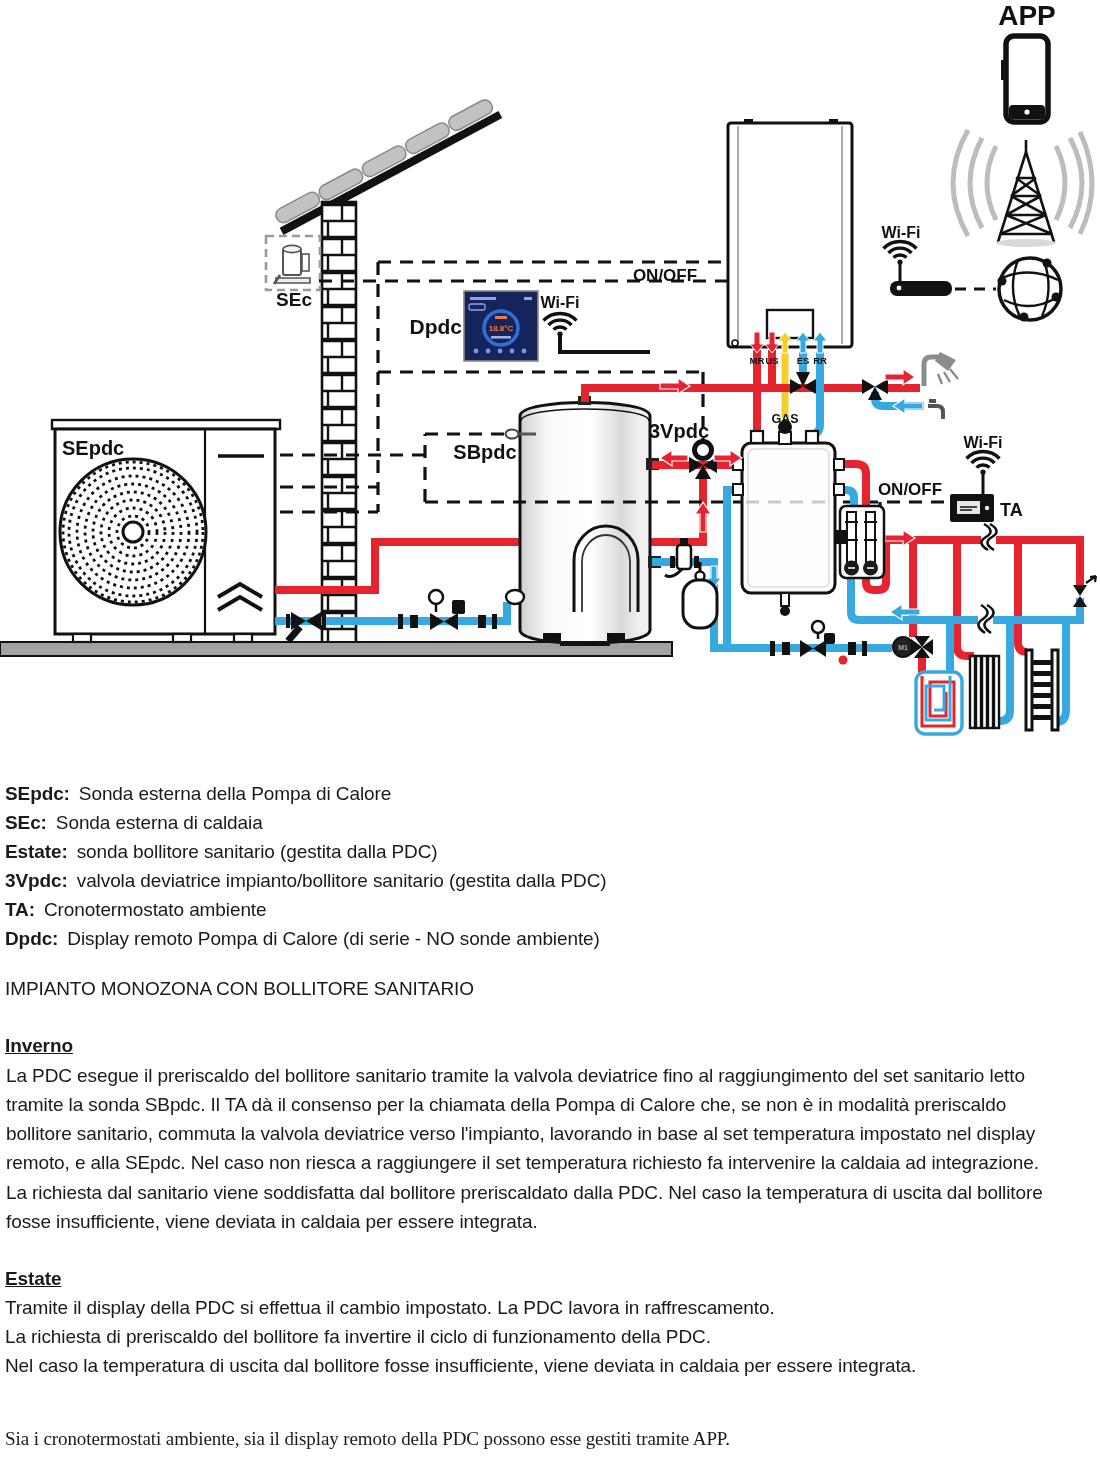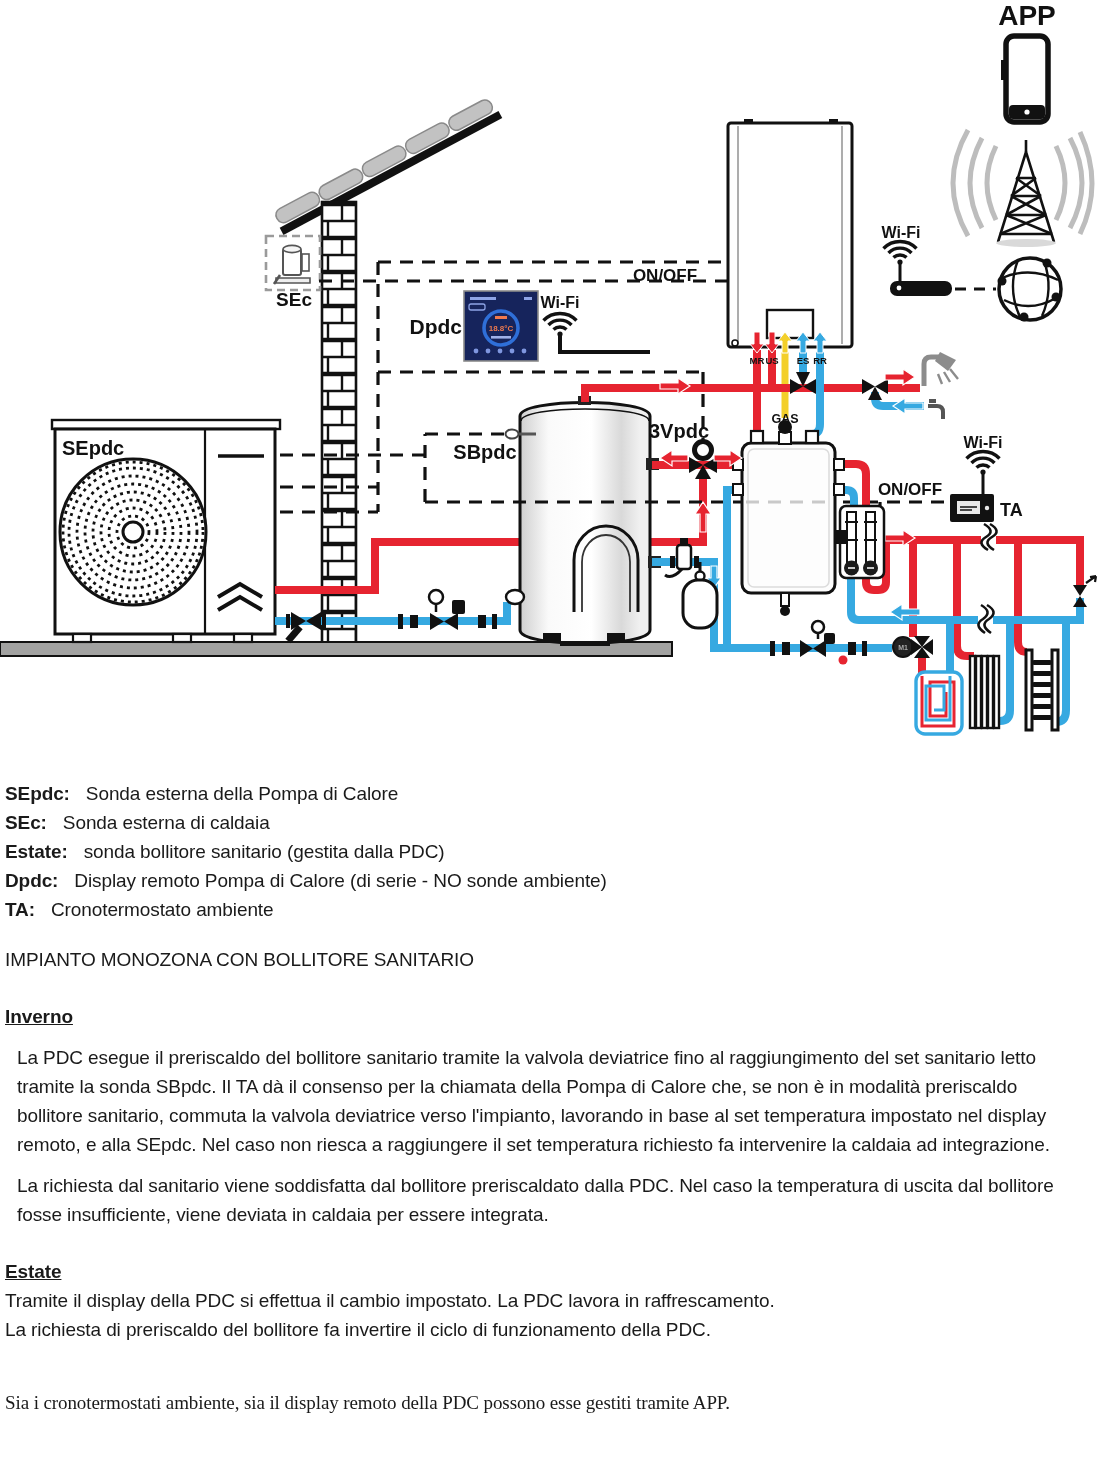--- a/index.html
+++ b/index.html
@@ -3,24 +3,24 @@
 <meta charset="utf-8">
 <style>
   html,body{margin:0;padding:0;background:#fff;}
   #page{position:relative;width:1100px;height:1469px;background:#fff;overflow:hidden;
         font-family:"Liberation Sans",sans-serif;color:#1a1a1a;}
   #diagram{position:absolute;left:0;top:0;}
   svg text{font-family:"Liberation Sans",sans-serif;}
   .lbl{font-weight:bold;fill:#111;}
   .textblock{position:absolute;left:5px;top:779px;width:1072px;
              font-size:19px;line-height:29px;letter-spacing:-0.1px;}
-  .lg b{margin-right:16px;}
+  .lg b{margin-right:9px;}
   .sect-title{font-weight:normal;margin-top:21px;}
   .heading{font-weight:bold;margin-top:28px;text-decoration:underline;}
-  .textblock p{margin:12px;}
+  .textblock p{margin:1px;}
   .footer{margin-top:44px;font-family:Liberation Serif, serif;}
 </style>
 </head>
 <body>
 
 <div id="page">
 
 <svg id="diagram" width="1100" height="780" viewBox="0 0 1100 780">
   <defs>
     <linearGradient id="tankGrad" x1="0" y1="0" x2="1" y2="0">
@@ -410,29 +410,31 @@
         <circle cx="1047" cy="263" r="4.5" fill="#111"></circle>
     <circle cx="1056" cy="297" r="4.5" fill="#111"></circle>
         <circle cx="1024" cy="317" r="4.5" fill="#111"></circle>
   </g>
 </svg>
 
 <div class="textblock">
   <div class="lg"><b>SEpdc:</b><span>Sonda esterna della Pompa di Calore</span></div>
   <div class="lg"><b>SEc:</b><span>Sonda esterna di caldaia</span></div>
   <div class="lg"><b>Estate:</b><span>sonda bollitore sanitario (gestita dalla PDC)</span></div>
+  <div class="lg"><b>3Vpdc:</b><span>valvola deviatrice impianto/bollitore sanitario (gestita dalla PDC)</span></div>
+  <div class="lg"><b>TA:</b><span>Cronotermostato ambiente</span></div>
   <div class="lg"><b>Dpdc:</b><span>Display remoto Pompa di Calore (di serie - NO sonde ambiente)</span></div>
-  <div class="lg"><b>TA:</b><span>Cronotermostato ambiente</span></div>
 
   <div class="sect-title">IMPIANTO MONOZONA CON BOLLITORE SANITARIO</div>
 
   <div class="heading">Inverno</div>
   <p>La PDC esegue il preriscaldo del bollitore sanitario tramite la valvola deviatrice fino al raggiungimento del set sanitario letto tramite la sonda SBpdc. Il TA dà il consenso per la chiamata della Pompa di Calore che, se non è in modalità preriscaldo bollitore sanitario, commuta la valvola deviatrice verso l'impianto, lavorando in base al set temperatura impostato nel display remoto, e alla SEpdc. Nel caso non riesca a raggiungere il set temperatura richiesto fa intervenire la caldaia ad integrazione.</p>
   <p>La richiesta dal sanitario viene soddisfatta dal bollitore preriscaldato dalla PDC. Nel caso la temperatura di uscita dal bollitore fosse insufficiente, viene deviata in caldaia per essere integrata.</p>
 
   <div class="heading">Estate</div>
   <div>Tramite il display della PDC si effettua il cambio impostato. La PDC lavora in raffrescamento.</div>
   <div>La richiesta di preriscaldo del bollitore fa invertire il ciclo di funzionamento della PDC.</div>
+  <div>Nel caso la temperatura di uscita dal bollitore fosse insufficiente, viene deviata in caldaia per essere integrata.</div>
 
   <div class="footer">Sia i cronotermostati ambiente, sia il display remoto della PDC possono esse gestiti tramite APP.</div>
 </div>
 
 </div>
 
 </body></html>

